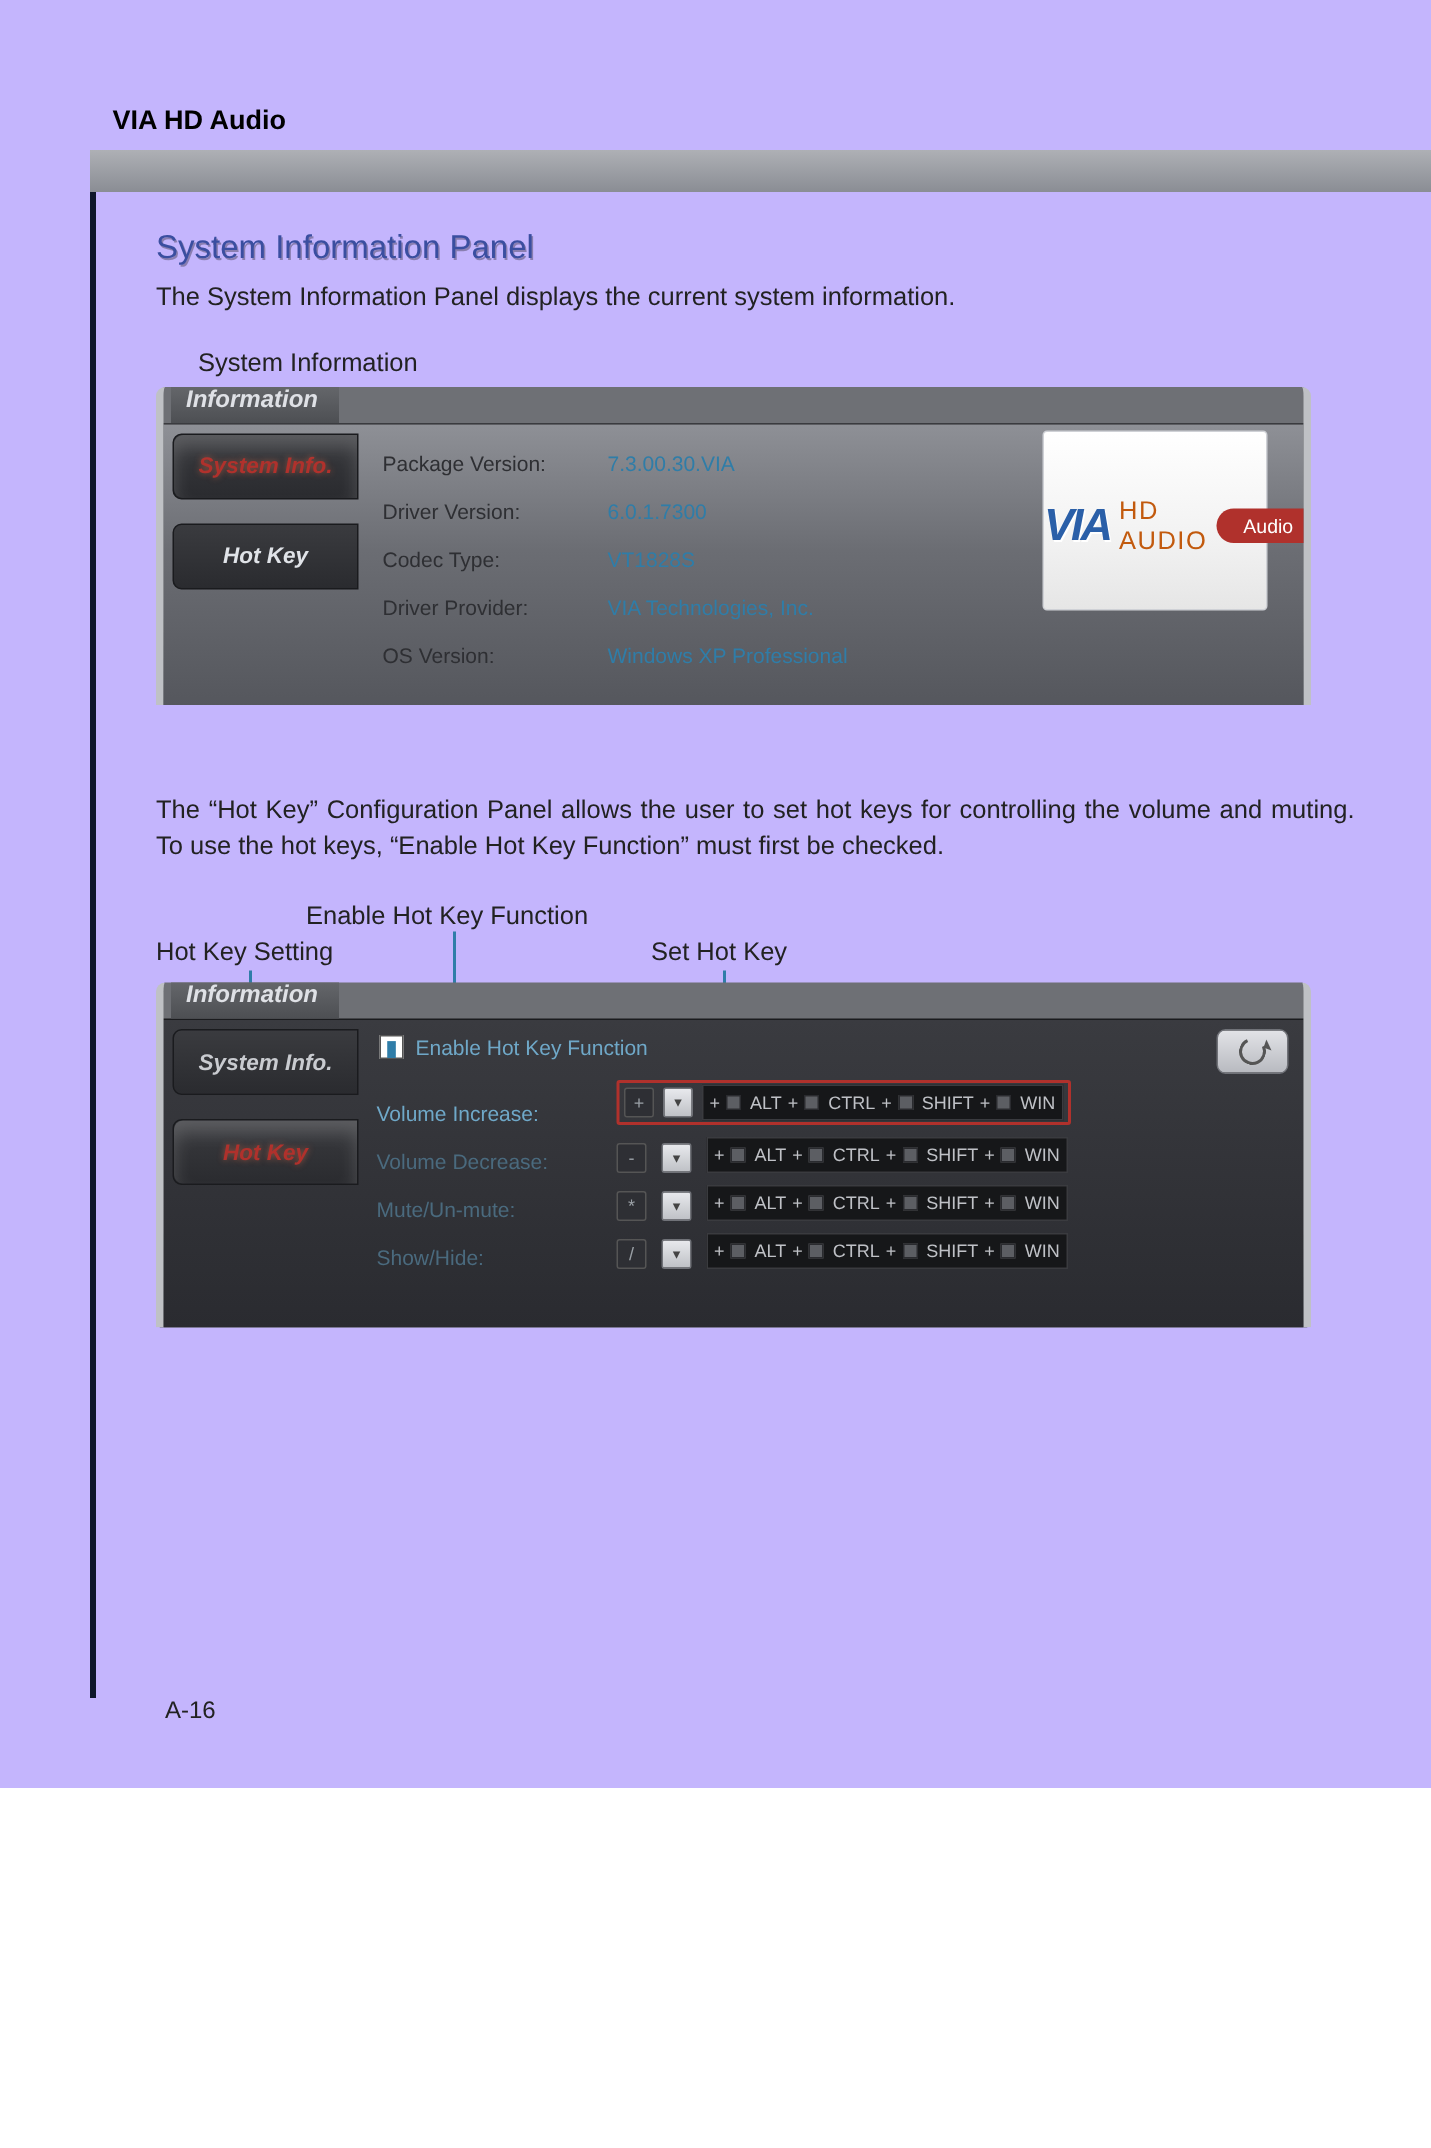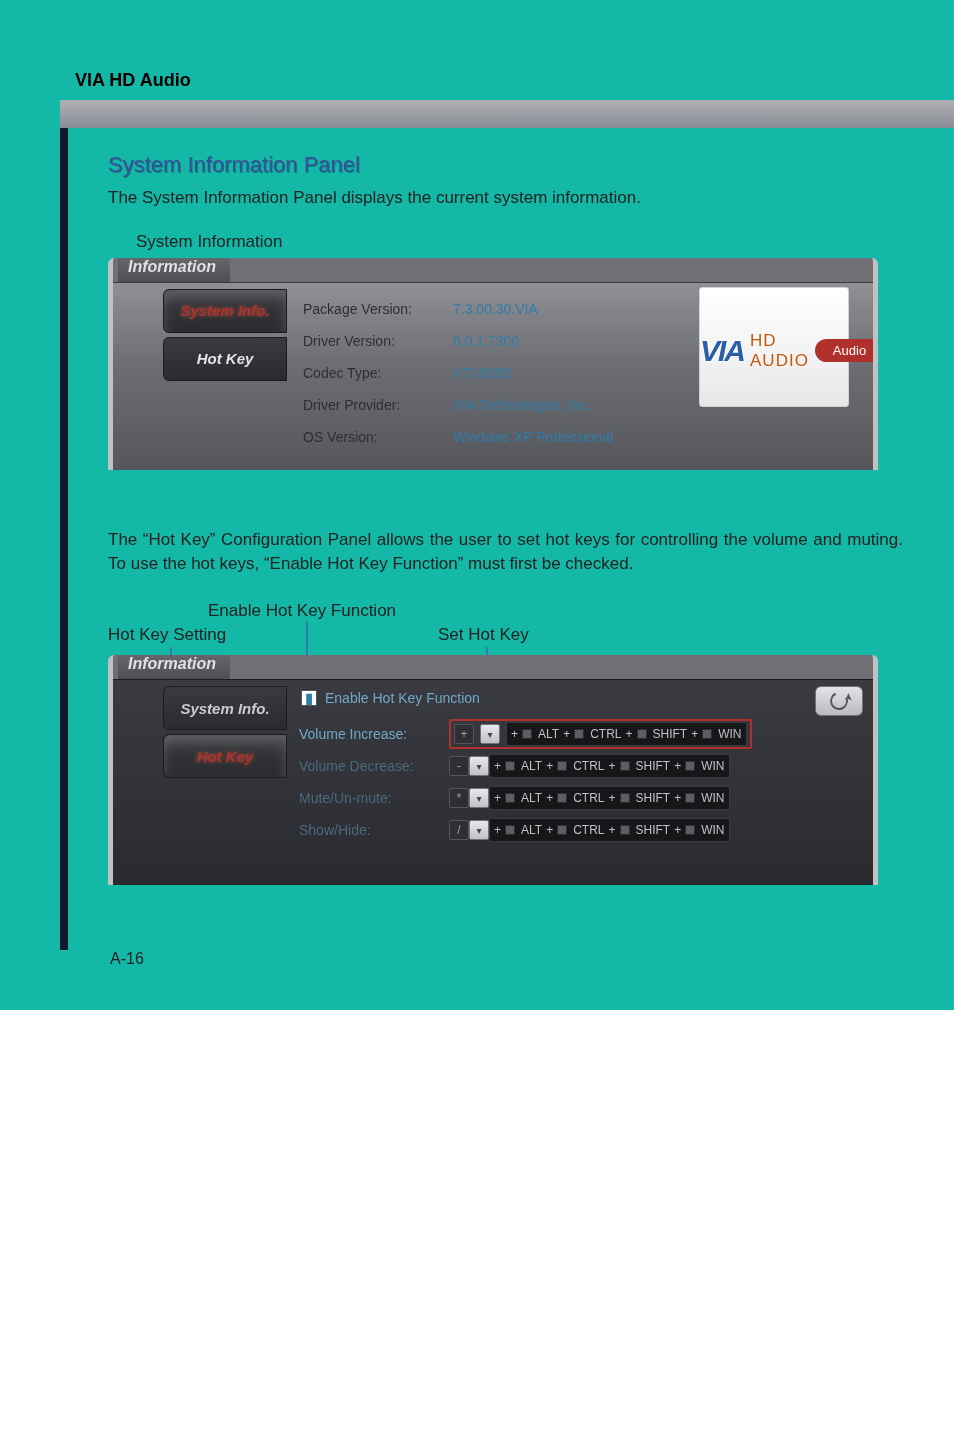--- a/index.html
+++ b/index.html
@@ -1,27 +1,27 @@
 <!DOCTYPE html>
 <html><head>
 <meta charset="utf-8">
 <style>
   * { box-sizing: border-box; margin: 0; padding: 0; }
   html, body { width: 954px; height: 1432px; background: #fff; font-family: Arial, Helvetica, sans-serif; }
-  .page { width: 954px; height: 1010px; position: relative; background: #14b8a6; }
+  .page { width: 954px; height: 1192px; position: relative; background: #c4b5fd; }
   .top-heading { position: absolute; left: 75px; top: 70px; font-size: 18px; font-weight: bold; color: #000; }
   .gray-bar { position: absolute; left: 60px; top: 100px; right: 0; height: 28px; background: linear-gradient(to bottom, #aeb0b5 0%, #8a8d94 100%); }
-  .content { position: absolute; left: 60px; top: 128px; right: 0; bottom: 60px; border-left: 8px solid #0f172a; padding: 24px 51px 0 40px; }
+  .content { position: absolute; left: 60px; top: 128px; right: 0; bottom: 60px; border-left: 4px solid #0f172a; padding: 24px 51px 0 40px; }
   .section-title { font-size: 22px; color: #3a4ea0; font-weight: normal; text-shadow: 1px 1px 0 rgba(0,0,0,0.3); margin-bottom: 8px; }
   .body-text { font-size: 17px; color: #222; line-height: 1.4; }
   .caption { font-size: 17px; color: #222; margin-top: 22px; margin-left: 28px; margin-bottom: 6px; }
   .panel-frame { position: relative; width: 770px; height: 212px; border-left: 5px solid #bfc1c5; border-right: 5px solid #bfc1c5; border-radius: 6px 6px 0 0; background: #6e7075; overflow: hidden; }
   .panel-top-tab { position: absolute; left: 5px; top: -6px; background: linear-gradient(to bottom, #6a6c70, #4d4f53); color: #dfe1e6; font-style: italic; font-weight: bold; font-size: 16px; padding: 6px 14px 6px 10px; border-radius: 6px 6px 0 0; z-index: 2; }
   .panel-body { position: absolute; left: 0; top: 24px; right: 0; bottom: 0; background: linear-gradient(to bottom, #8e9096 0%, #6b6d73 45%, #55575d 100%); display: flex; border-top: 1px solid #3a3b3f; }
-  .side-tabs { width: 130px; padding-top: 6px; display: flex; flex-direction: column; gap: 4px; margin-left: 44px; }
+  .side-tabs { width: 130px; padding-top: 6px; display: flex; flex-direction: column; gap: 16px; }
   .side-tab { position: relative; margin-left: 6px; height: 44px; border-radius: 6px 0 0 6px; background: linear-gradient(to bottom, #3a3b3f 0%, #2a2b2f 100%); border: 1px solid #1a1b1e; display: flex; align-items: center; justify-content: center; color: #e0e3e8; font-style: italic; font-weight: bold; font-size: 15px; white-space: nowrap; overflow: visible; }
   .side-tab.active { color: #b0312c; text-shadow: 0 0 4px rgba(255,120,80,0.5); }
   .side-tab.active::before { content:''; position:absolute; inset:0; border-radius:6px 0 0 6px; box-shadow: inset 0 8px 12px rgba(255,255,255,0.18); pointer-events:none; }
   .info-grid { flex: 1; padding: 10px 10px 10px 16px; position: relative; }
   .info-row { display: flex; align-items: center; height: 32px; }
   .info-label { width: 150px; color: #2e2f33; font-size: 14px; }
   .info-value { color: #2f7da8; font-size: 14px; }
   .logo-box { position: absolute; right: 24px; top: 4px; width: 150px; height: 120px; background: linear-gradient(to bottom, #fff 0%, #f2f2f2 60%, #e6e6e6 100%); border: 1px solid #cfd1d6; border-radius: 3px; display: flex; flex-direction: row; align-items: center; justify-content: flex-start; padding-top: 8px; gap: 6px; }
   .via-logo { font-size: 30px; font-weight: 900; font-style: italic; letter-spacing: -2px; color: #2a5fa8; text-shadow: 1px 1px 0 #fff; font-family: Impact, Arial Black, sans-serif; }
   .hd-audio { font-size: 17px; font-weight: normal; color: #c25a0e; letter-spacing: 1px; }
@@ -30,21 +30,21 @@
   .hotkey-desc { margin-top: 58px; font-size: 17px; color: #222; text-align: justify; line-height: 1.45; }
 
   .annot-row { position: relative; margin-top: 24px; height: 54px; }
   .annot { position: absolute; font-size: 17px; color: #222; }
 
   .panel2 { position: relative; width: 770px; height: 230px; border-left:5px solid #bfc1c5; border-right:5px solid #bfc1c5; border-radius:6px 6px 0 0; background:#6e7075; overflow:hidden; }
   .panel2-body { position:absolute; left:0; top:24px; right:0; bottom:0; background: linear-gradient(to bottom, #3a3b40 0%, #2a2b30 100%); display:flex; border-top:1px solid #1a1b1e; }
   .hk-content { flex:1; padding:10px 12px; position:relative; }
   .hk-checkbox-row { display:flex; align-items:center; gap:8px; color:#6fa8c8; font-size:14px; margin-bottom:12px; margin-left:2px; }
   .hk-checkbox { width:16px; height:16px; background:#fff; border:1px solid #555; display:inline-flex; align-items:center; justify-content:center; color:#2f7da8; font-size:14px; font-weight:bold; }
-  .hk-row { display:flex; align-items:center; height:32px; }
+  .hk-row { display:flex; align-items:flex-end; height:32px; gap:10px; }
   .hk-label { width:150px; font-size:14px; }
   .hk-label.active { color:#6fa8c8; }
   .hk-label.dim { color:#4a6a7e; }
   .hk-key-select { width:20px; height:20px; background:#2e2f34; border:1px solid #555; color:#9aa0a6; font-size:12px; display:flex; align-items:center; justify-content:center; border-radius:2px; }
   .hk-dd { width:20px; height:20px; background: linear-gradient(to bottom,#e8e9ed,#bfc1c6); border:1px solid #707278; display:flex; align-items:center; justify-content:center; font-size:10px; color:#444; border-radius:2px; }
   .hk-modifiers { display:flex; align-items:center; background:#161719; border:1px solid #3a3b3f; height:24px; padding:0 4px; gap:4px; font-size:12px; color:#bfc1c6; }
   .hk-plus { color:#bfc1c6; }
   .hk-square { width:10px; height:10px; background:#5c5e63; border:1px solid #2a2b2f; display:inline-block; margin-right:2px; }
   .hk-row-highlight { border:2px solid #b0312c; border-radius:2px; padding:1px 3px; }
   .refresh-btn { position:absolute; right:10px; top:6px; width:48px; height:30px; border-radius:6px; background: linear-gradient(to bottom,#e2e3e7,#b8bac0); border:1px solid #707278; display:flex; align-items:center; justify-content:center; }

